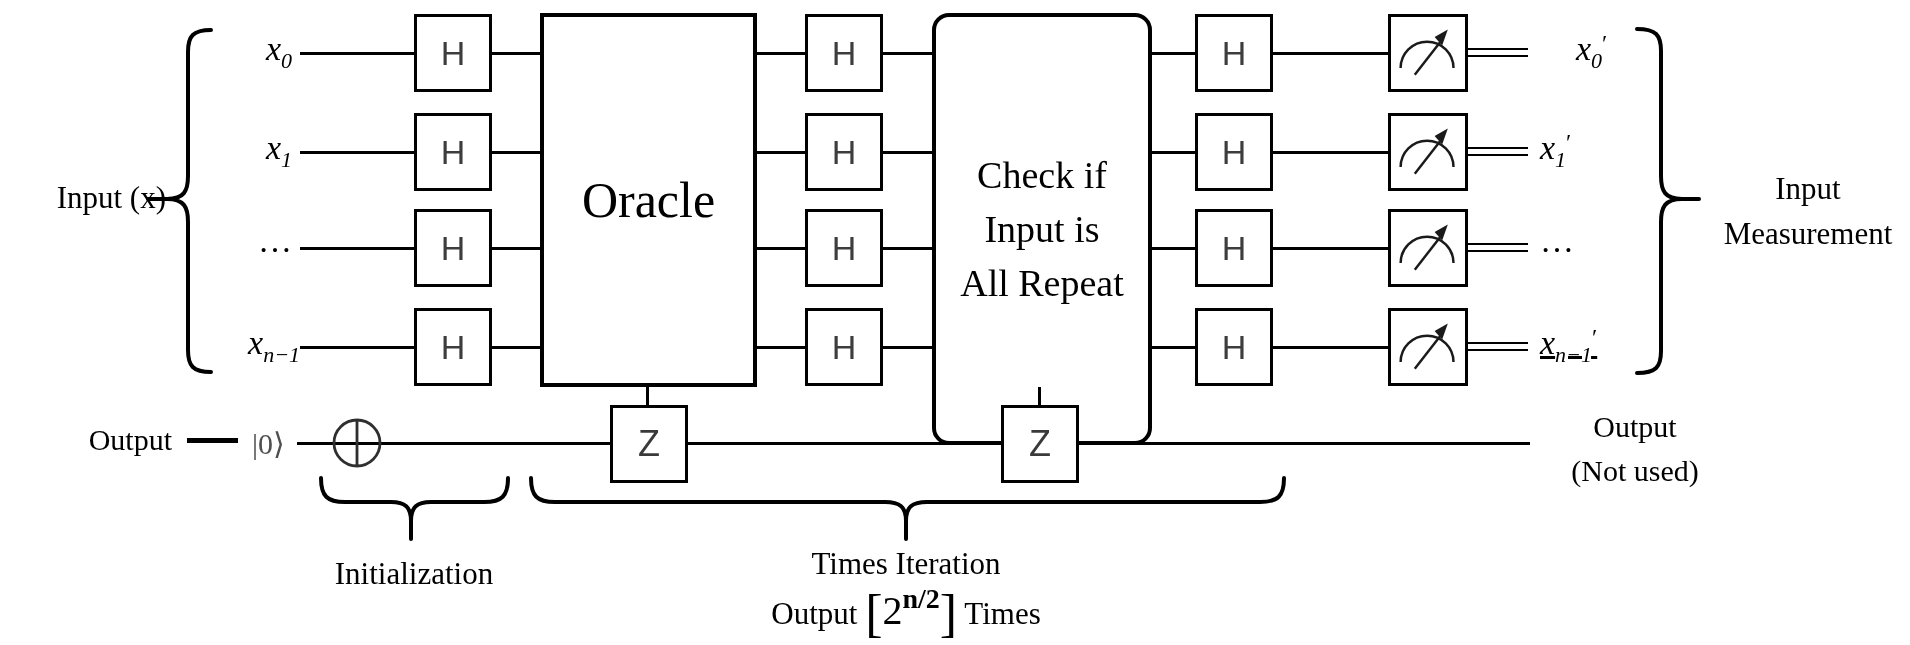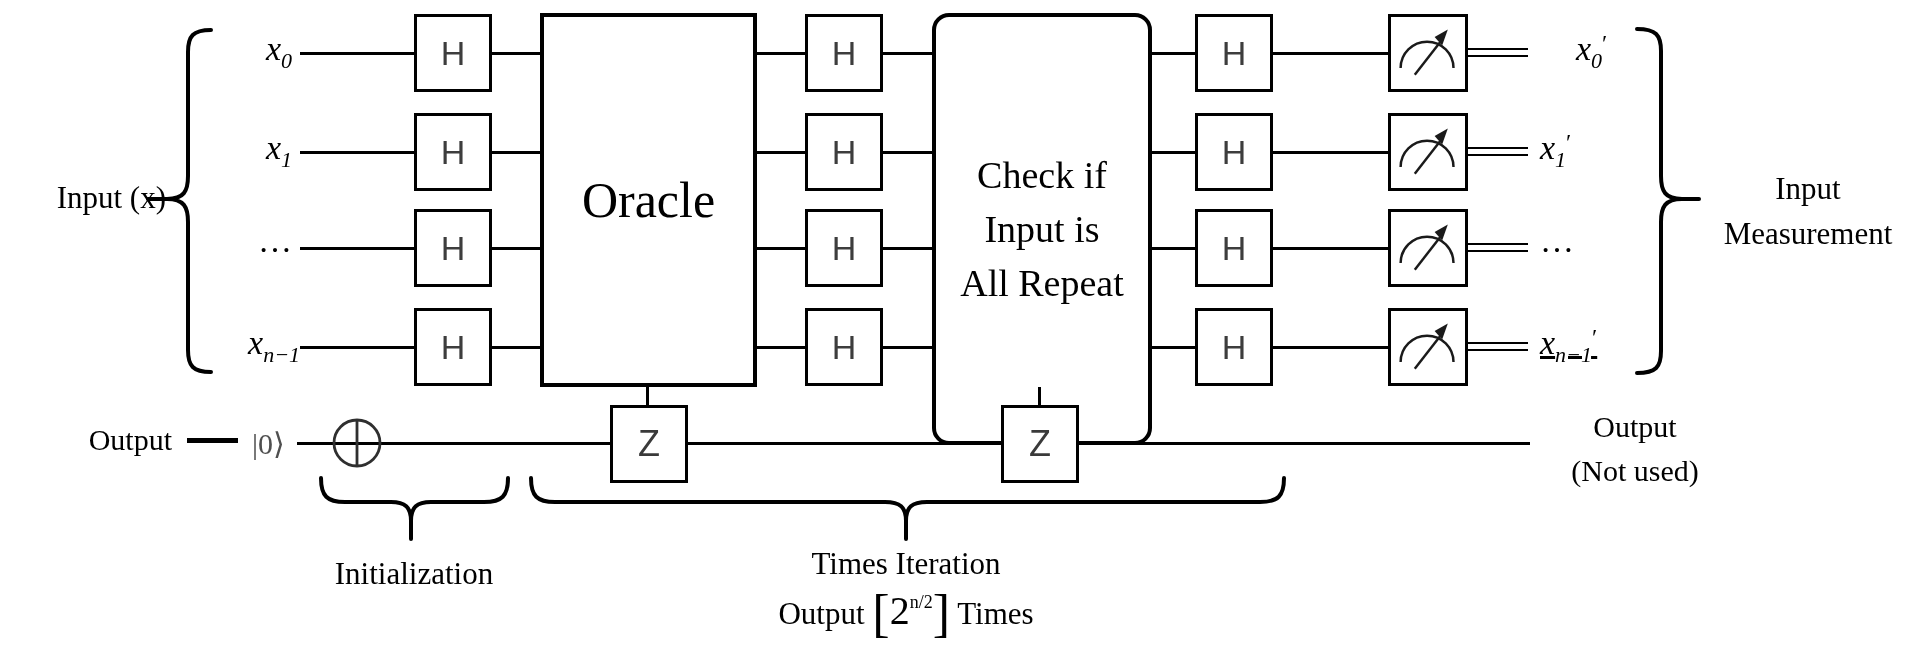--- a/index.html
+++ b/index.html
@@ -26,21 +26,21 @@
   .mathlbl{position:absolute;font-style:italic;font-size:34px;white-space:nowrap;}
   .mathlbl sub{font-size:22px;font-style:italic;line-height:0;}
   .prime{font-size:24px;vertical-align:9px;font-style:normal;}
   .inlabel{text-align:right;}
   .caption{position:absolute;font-size:31px;line-height:45px;text-align:center;}
   .ket{position:absolute;font-size:30px;color:#4f4f4f;}
   .dash{position:absolute;height:5px;background:#000;}
   .repeat-line{margin-top:2px;white-space:nowrap;}
   .bigbracket{font-size:52px;vertical-align:-7px;line-height:0;}
   .pow-base{font-size:40px;}
-  .pow-exp{font-size:18px;vertical-align:16px;line-height:0;}
+  .pow-exp{font-size:28px;vertical-align:16px;line-height:0;font-weight:bold;}
   svg.overlay{position:absolute;left:0;top:0;}
 </style>
 </head>
 <body>
 
 <div class="stage">
 
   <svg class="overlay" width="1910" height="645" viewBox="0 0 1910 645">
     <g stroke="#000" stroke-width="4" fill="none" stroke-linecap="round">
       <path d="M 211 30 C 193 30 188 36 188 52 L 188 176 C 188 191 184 199 167 199 C 184 199 188 207 188 222 L 188 350 C 188 366 193 372 211 372"></path>

